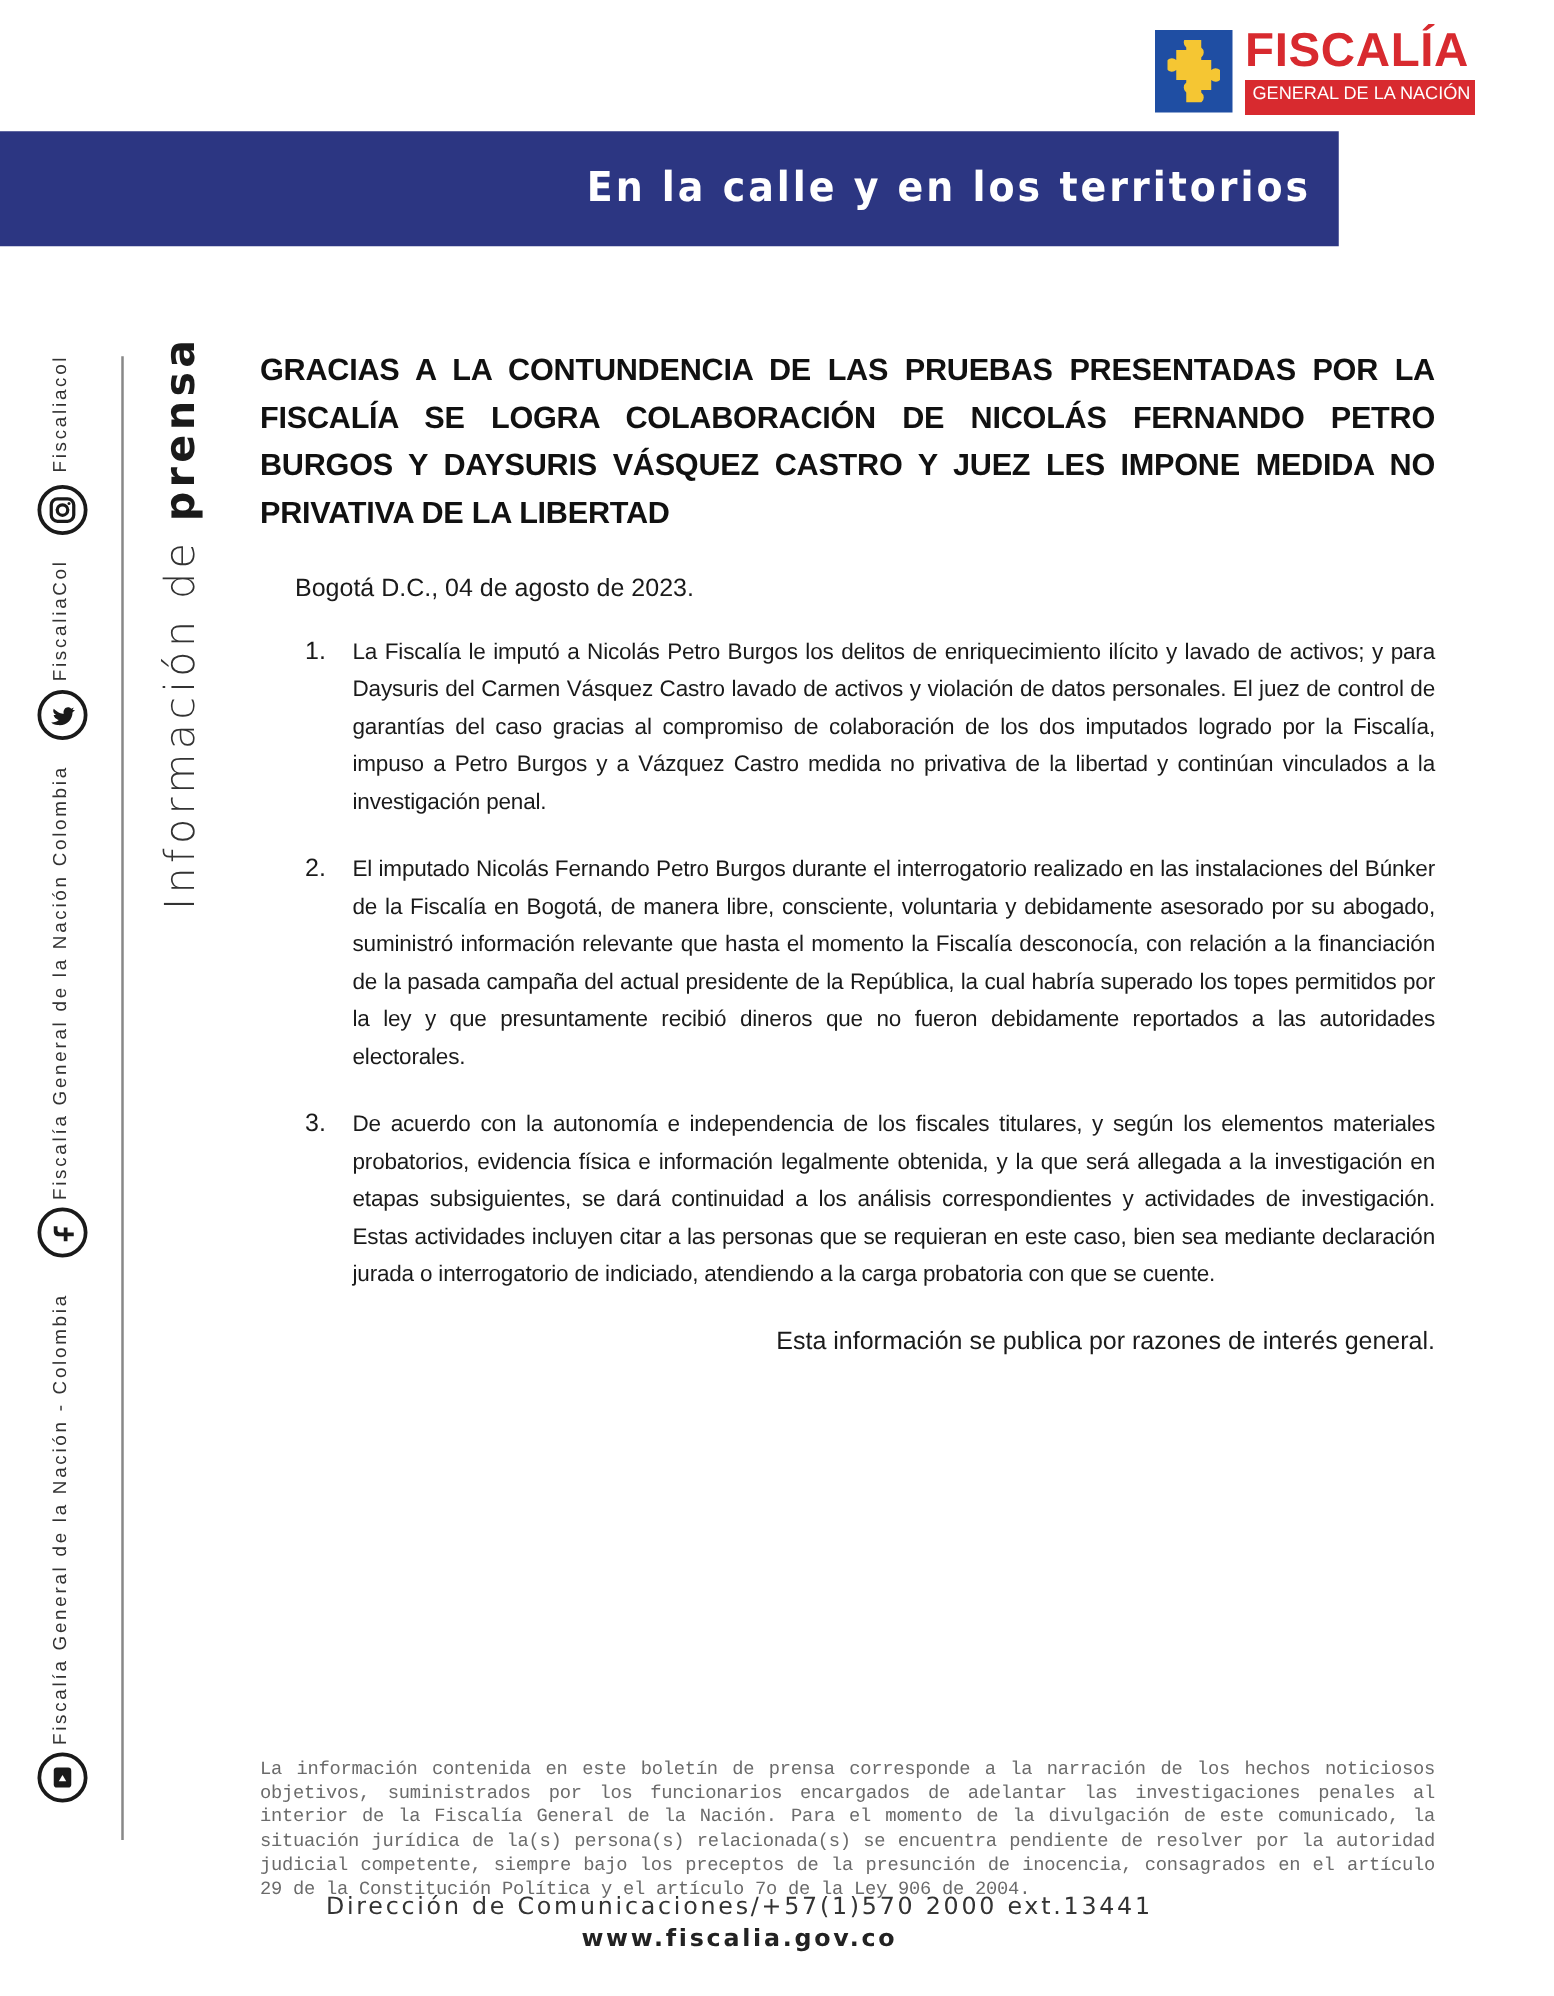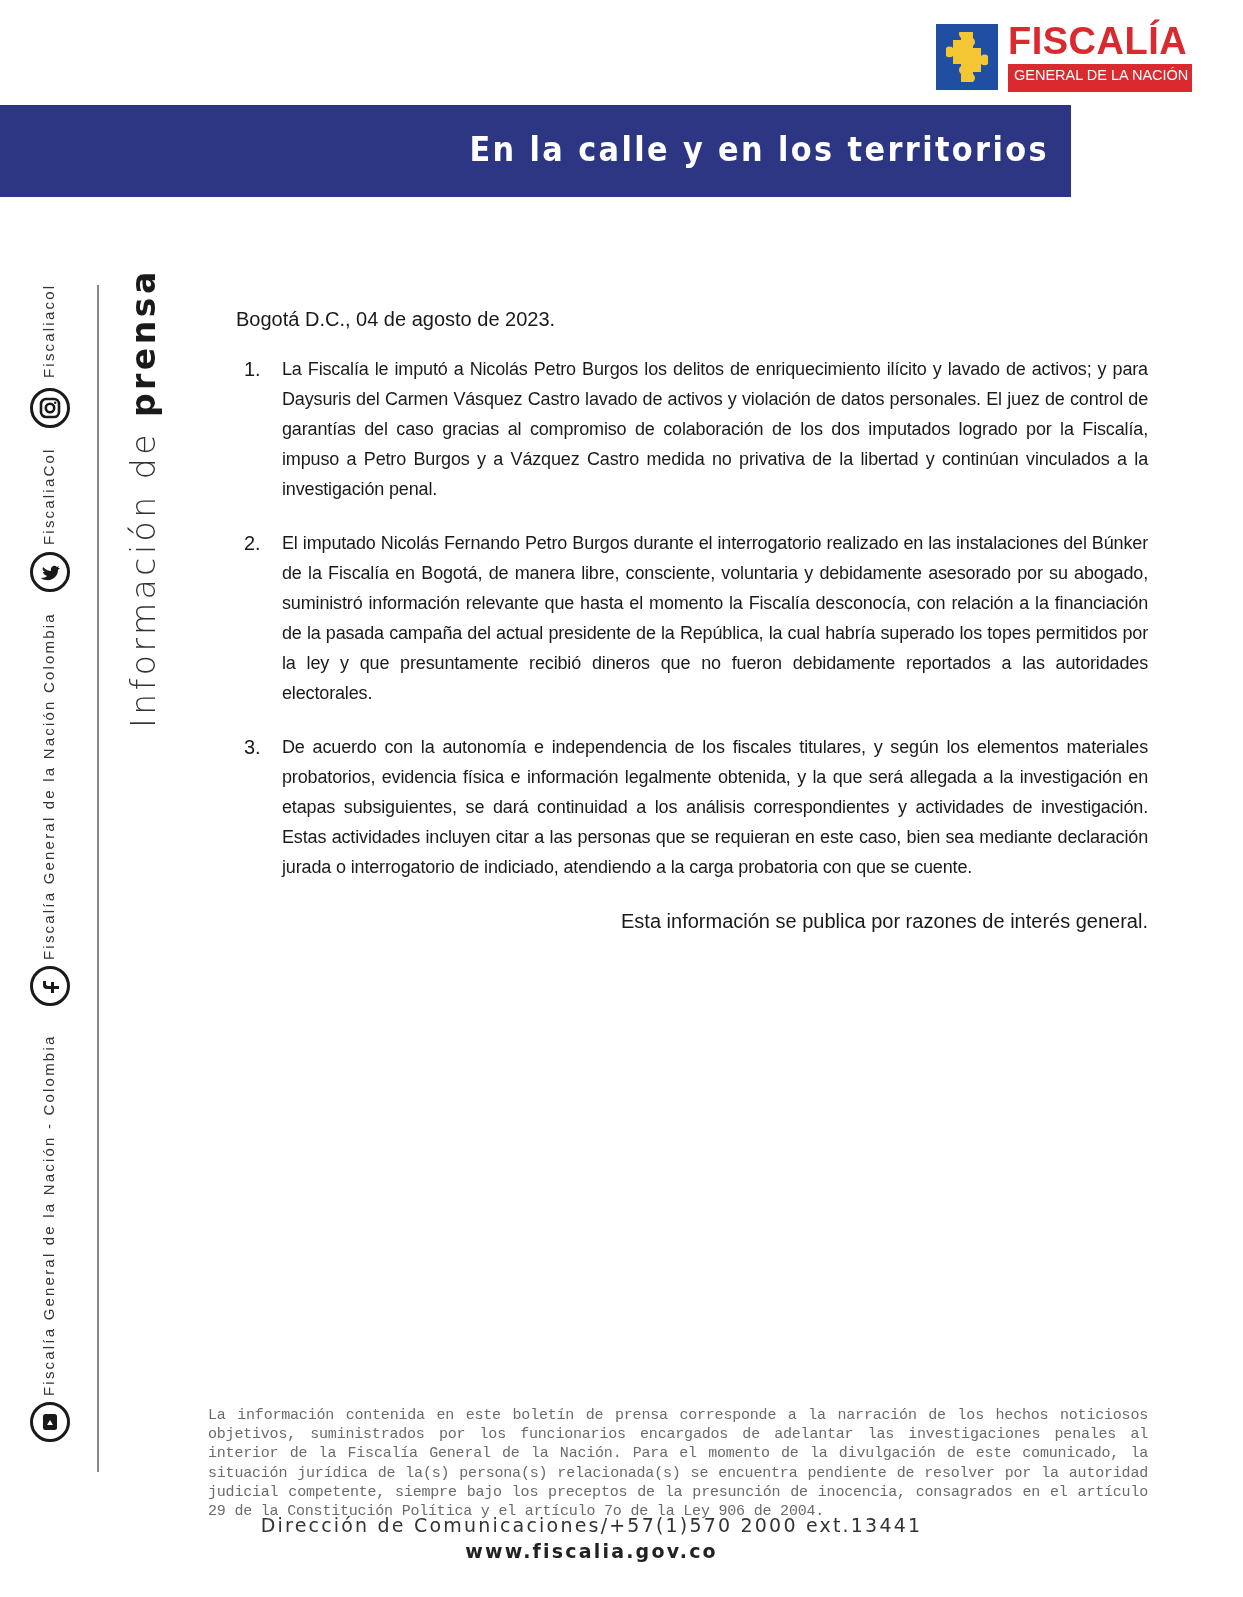--- a/index.html
+++ b/index.html
@@ -1,20 +1,20 @@
 <!DOCTYPE html>
 <html><head>
 <meta charset="utf-8">
 <style>
   * { box-sizing: border-box; margin: 0; padding: 0; }
   html, body { width: 1243px; height: 1597px; background: #ffffff; overflow: hidden; }
   body { position: relative; font-family: "Liberation Sans", sans-serif; color: #1a1a1a; }
 
   
-  .logo { position: absolute; left: 924px; top: 24px; height: 68px; display: flex; align-items: stretch; margin-left: 12px; }
+  .logo { position: absolute; left: 924px; top: 24px; height: 68px; display: flex; align-items: stretch; }
   .logo-mark { width: 62px; height: 66px; background: #1f4ea3; position: relative; }
   .logo-mark svg { position: absolute; left: 10px; top: 8px; }
   .logo-text { margin-left: 10px; display: flex; flex-direction: column; justify-content: space-between; }
   .logo-title { font-family: "Liberation Sans", sans-serif; font-weight: 700; font-size: 38px; line-height: 34px; color: #d82a2f; letter-spacing: 0.5px; }
   .logo-sub { background: #d82a2f; color: #ffffff; font-size: 14.5px; line-height: 22px; height: 28px; padding: 0 4px 0 6px; white-space: nowrap; }
 
   
   .banner { position: absolute; left: 0; top: 105px; width: 1071px; height: 92px; background: #2c3682; }
   .banner-text { position: absolute; right: 22px; top: 25px; color: #ffffff; font-family: "DejaVu Sans", sans-serif; font-size: 33px; letter-spacing: 2.6px; font-weight: 700; transform: scaleX(0.92); transform-origin: right center; }
 
@@ -88,20 +88,21 @@
   <svg width="22" height="22" viewBox="0 0 22 22">
       <rect x="4" y="3" width="14" height="16" rx="2.5" fill="#1a1a1a"></rect>
       <path d="M8 14 L11 9 L14 14 Z" fill="#ffffff"></path>
     </svg>
 </div>
 <div class="side-rot side-small" style="left:40px; top:1396px;">Fiscalía General de la Nación - Colombia</div>
 
 <div class="info-prensa"><span>Información de </span><b>prensa</b></div>
 
 <div class="main">
+  <h1 class="headline">GRACIAS A LA CONTUNDENCIA DE LAS PRUEBAS PRESENTADAS POR LA FISCALÍA SE LOGRA COLABORACIÓN DE NICOLÁS FERNANDO PETRO BURGOS Y DAYSURIS VÁSQUEZ CASTRO Y JUEZ LES IMPONE MEDIDA NO PRIVATIVA DE LA LIBERTAD</h1>
   <p class="dateline">Bogotá D.C., 04 de agosto de 2023.</p>
   <div class="list">
     <div class="list-item">
       <span class="list-num">1.</span>
       <p class="list-text">La Fiscalía le imputó a Nicolás Petro Burgos los delitos de enriquecimiento ilícito y lavado de activos; y para Daysuris del Carmen Vásquez Castro lavado de activos y violación de datos personales. El juez de control de garantías del caso gracias al compromiso de colaboración de los dos imputados logrado por la Fiscalía, impuso a Petro Burgos y a Vázquez Castro medida no privativa de la libertad y continúan vinculados a la investigación penal.</p>
     </div>
     <div class="list-item">
       <span class="list-num">2.</span>
       <p class="list-text">El imputado Nicolás Fernando Petro Burgos durante el interrogatorio realizado en las instalaciones del Búnker de la Fiscalía en Bogotá, de manera libre, consciente, voluntaria y debidamente asesorado por su abogado, suministró información relevante que hasta el momento la Fiscalía desconocía, con relación a la financiación de la pasada campaña del actual presidente de la República, la cual habría superado los topes permitidos por la ley y que presuntamente recibió dineros que no fueron debidamente reportados a las autoridades electorales.</p>
     </div>

